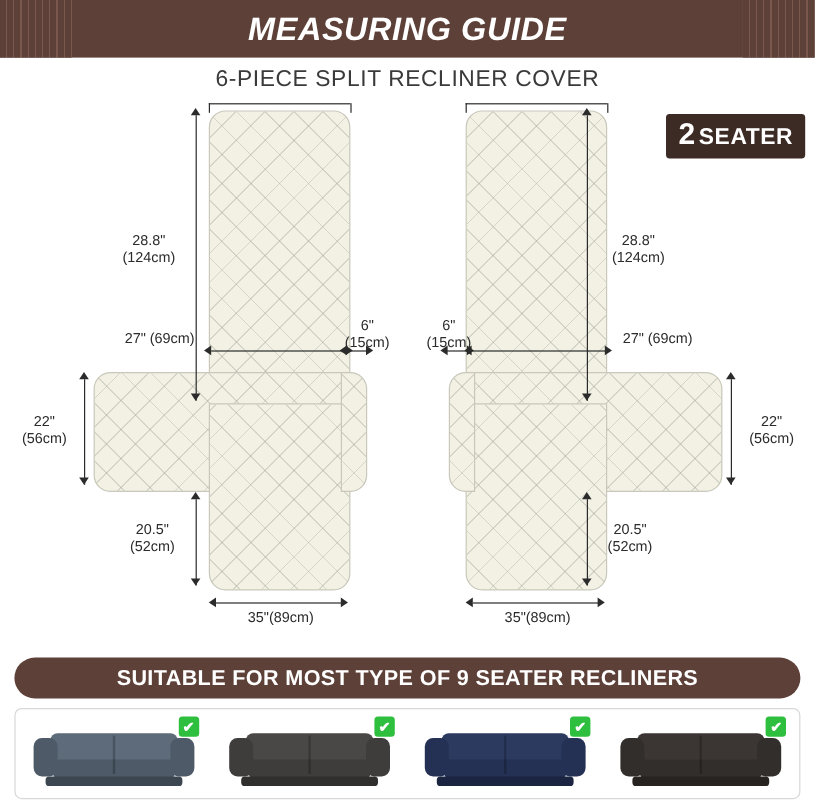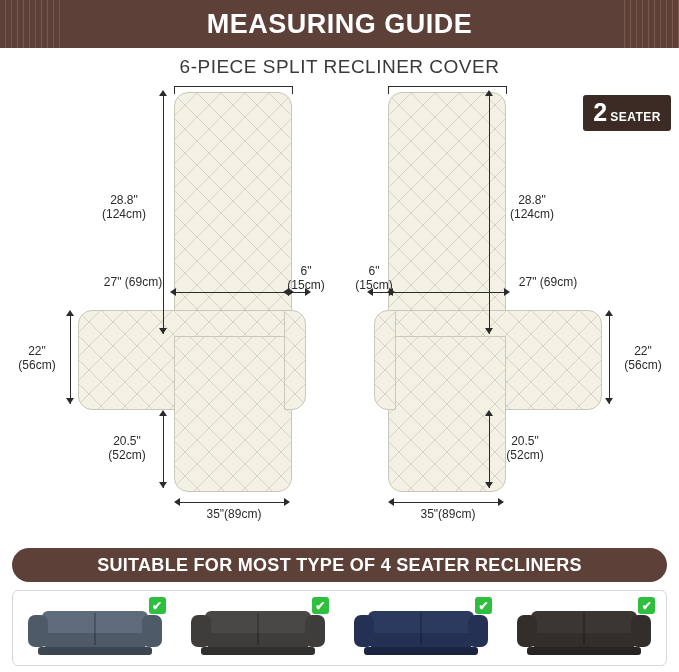--- a/index.html
+++ b/index.html
@@ -13,21 +13,21 @@
     position: relative;
   }
 
   
   .header {
     position: absolute; left:0; top:0; width:679px; height:48px;
     background: #5d4038;
     display:flex; align-items:center; justify-content:center;
   }
   .header-title {
-    color:#ffffff; font-size:27px; font-weight:bold; letter-spacing:0.5px;
+    color:#ffffff; font-size:27px; font-weight:bold; letter-spacing:0.5px;font-style:italic;
   }
   .ruler-left, .ruler-right {
     position:absolute; top:0; height:48px; width:60px;
     background: repeating-linear-gradient(90deg,#5d4038 0px,#5d4038 5px,#7a584e 5px,#7a584e 6px);
   }
   .ruler-left { left:0; }
   .ruler-right { right:0; }
 
   .subtitle {
     position:absolute; top:56px; left:0; width:679px; text-align:center;
@@ -35,21 +35,21 @@
   }
 
   
   .seater-badge {
     position:absolute; right:8px; top:95px;
     background:#3c2a25; color:#ffffff;
     padding:5px 10px 6px 10px; border-radius:3px;
     display:flex; align-items:baseline; gap:3px;
   }
   .seater-num { font-size:25px; font-weight:bold; line-height:1; }
-  .seater-word { font-size:12px; font-weight:bold; letter-spacing:0.5px; }
+  .seater-word { font-size:19px; font-weight:bold; letter-spacing:0.5px; }
 
   
   .diagram { position:absolute; left:0; top:80px; width:679px; height:455px; }
 
   .shape {
     position:absolute;
     background:
       repeating-linear-gradient(45deg, rgba(160,160,150,0.35) 0 1px, transparent 1px 17px),
       repeating-linear-gradient(-45deg, rgba(160,160,150,0.35) 0 1px, transparent 1px 17px),
       #f2f1e4;
@@ -232,21 +232,21 @@
 
   <div class="aline hline" style="left:394px; top:422px; width:106px;"></div>
   <div class="arrow ar-lf" style="left:388px; top:418px;"></div>
   <div class="arrow ar-rt" style="left:498px; top:418px;"></div>
   <div class="dim" style="left:392px; top:428px; width:112px;">
     <span>35"(89cm)</span>
   </div>
 </div>
 
 <div class="banner">
-  <span class="banner-text">SUITABLE FOR MOST TYPE OF 4 SEATER RECLINERS</span>
+  <span class="banner-text">SUITABLE FOR MOST TYPE OF 9 SEATER RECLINERS</span>
 </div>
 
 <div class="strip">
   <div class="prod">
     <div class="sofa">
       <div class="body" id="p0b" style="background: rgb(93, 107, 122);"></div>
       <div class="armL" id="p0al" style="background: rgb(78, 90, 103);"></div>
       <div class="armR" id="p0ar" style="background: rgb(78, 90, 103);"></div>
       <div class="seat" id="p0s" style="background: rgb(78, 90, 103);"></div>
       <div class="base" id="p0ba" style="background: rgb(60, 70, 81);"></div>

